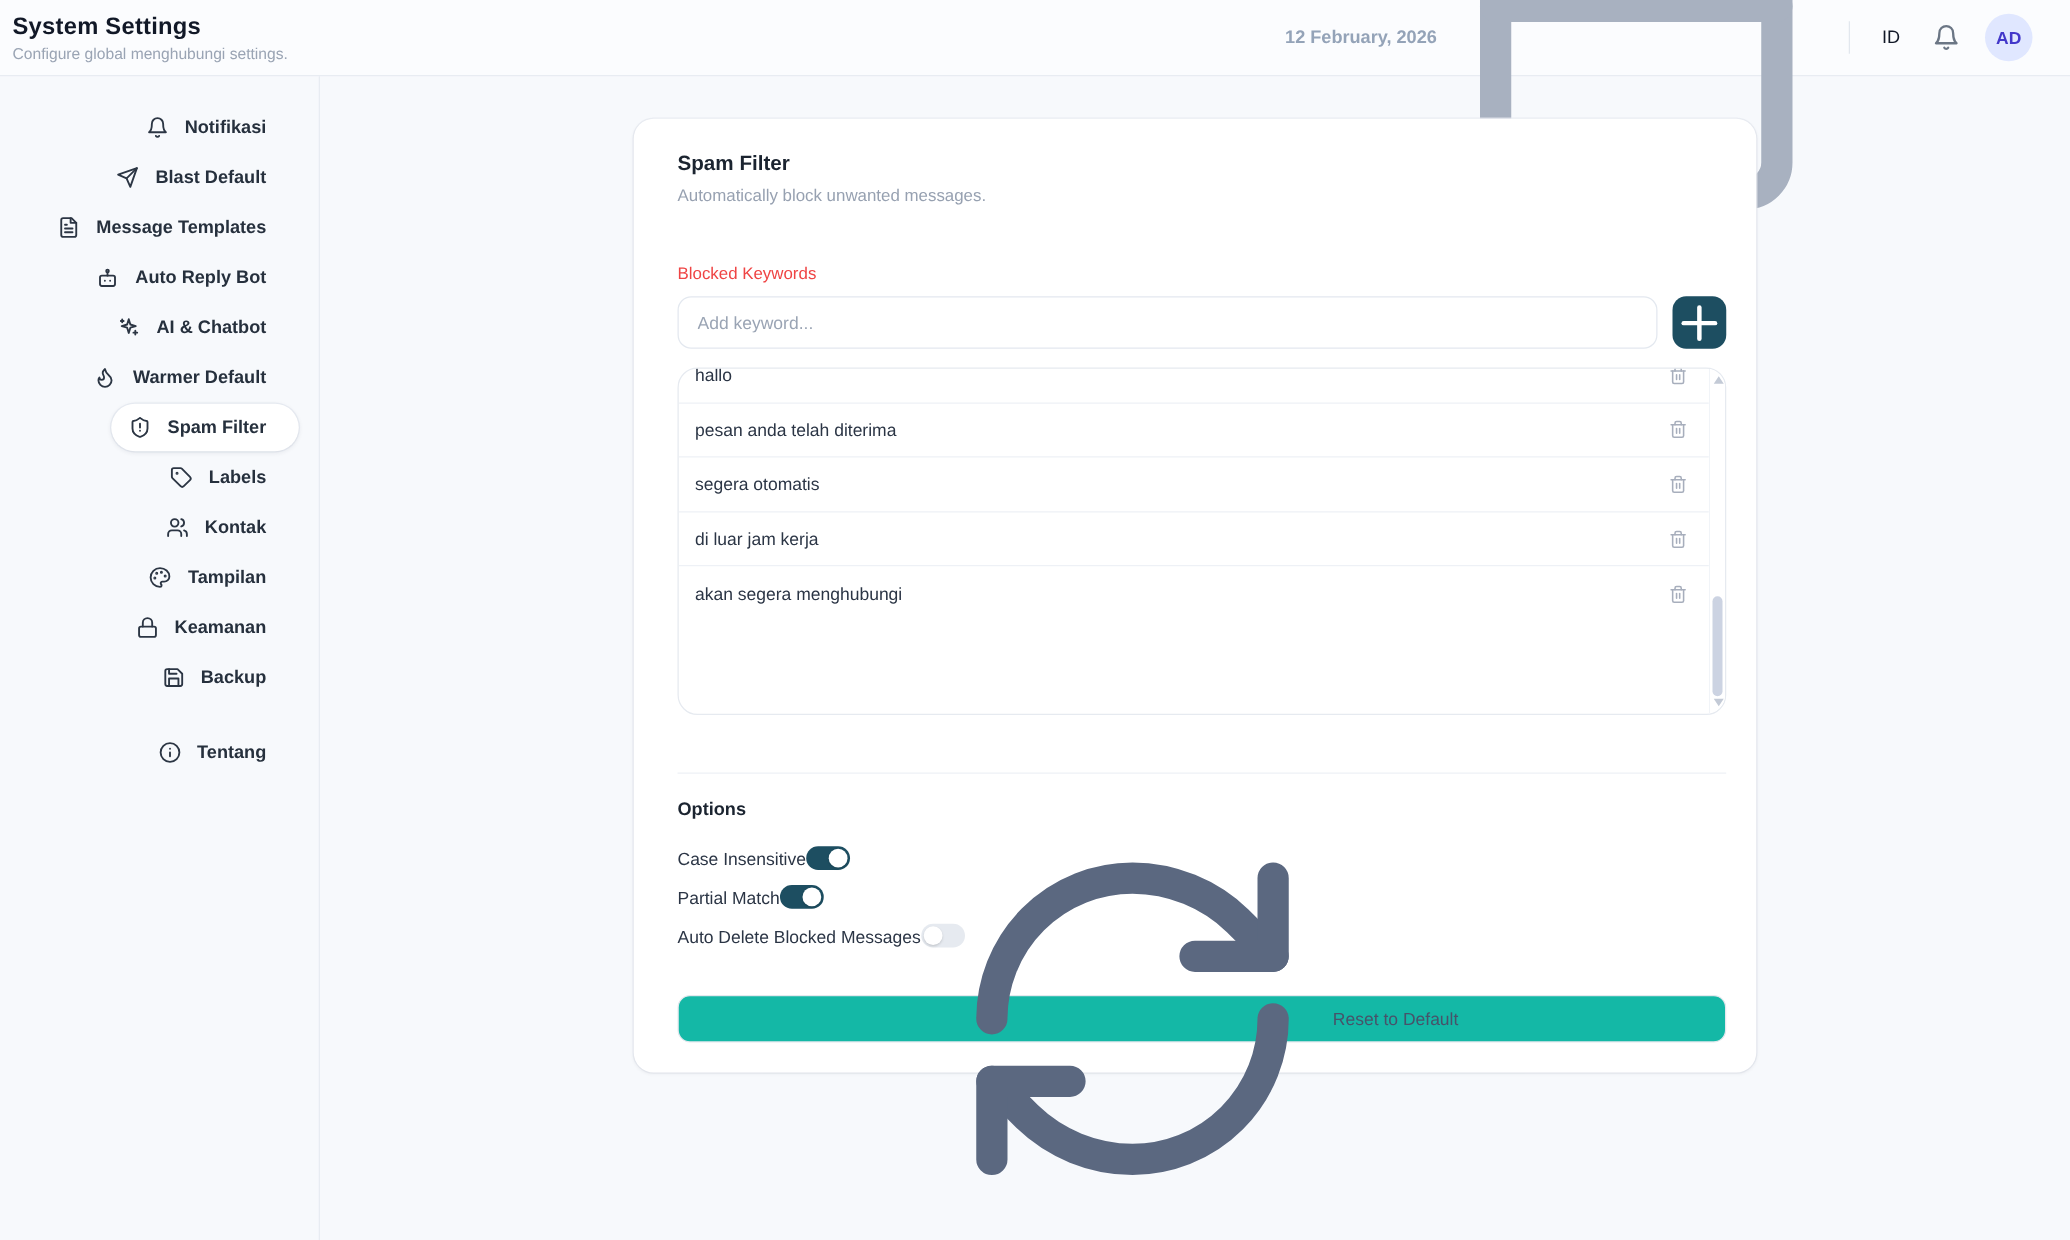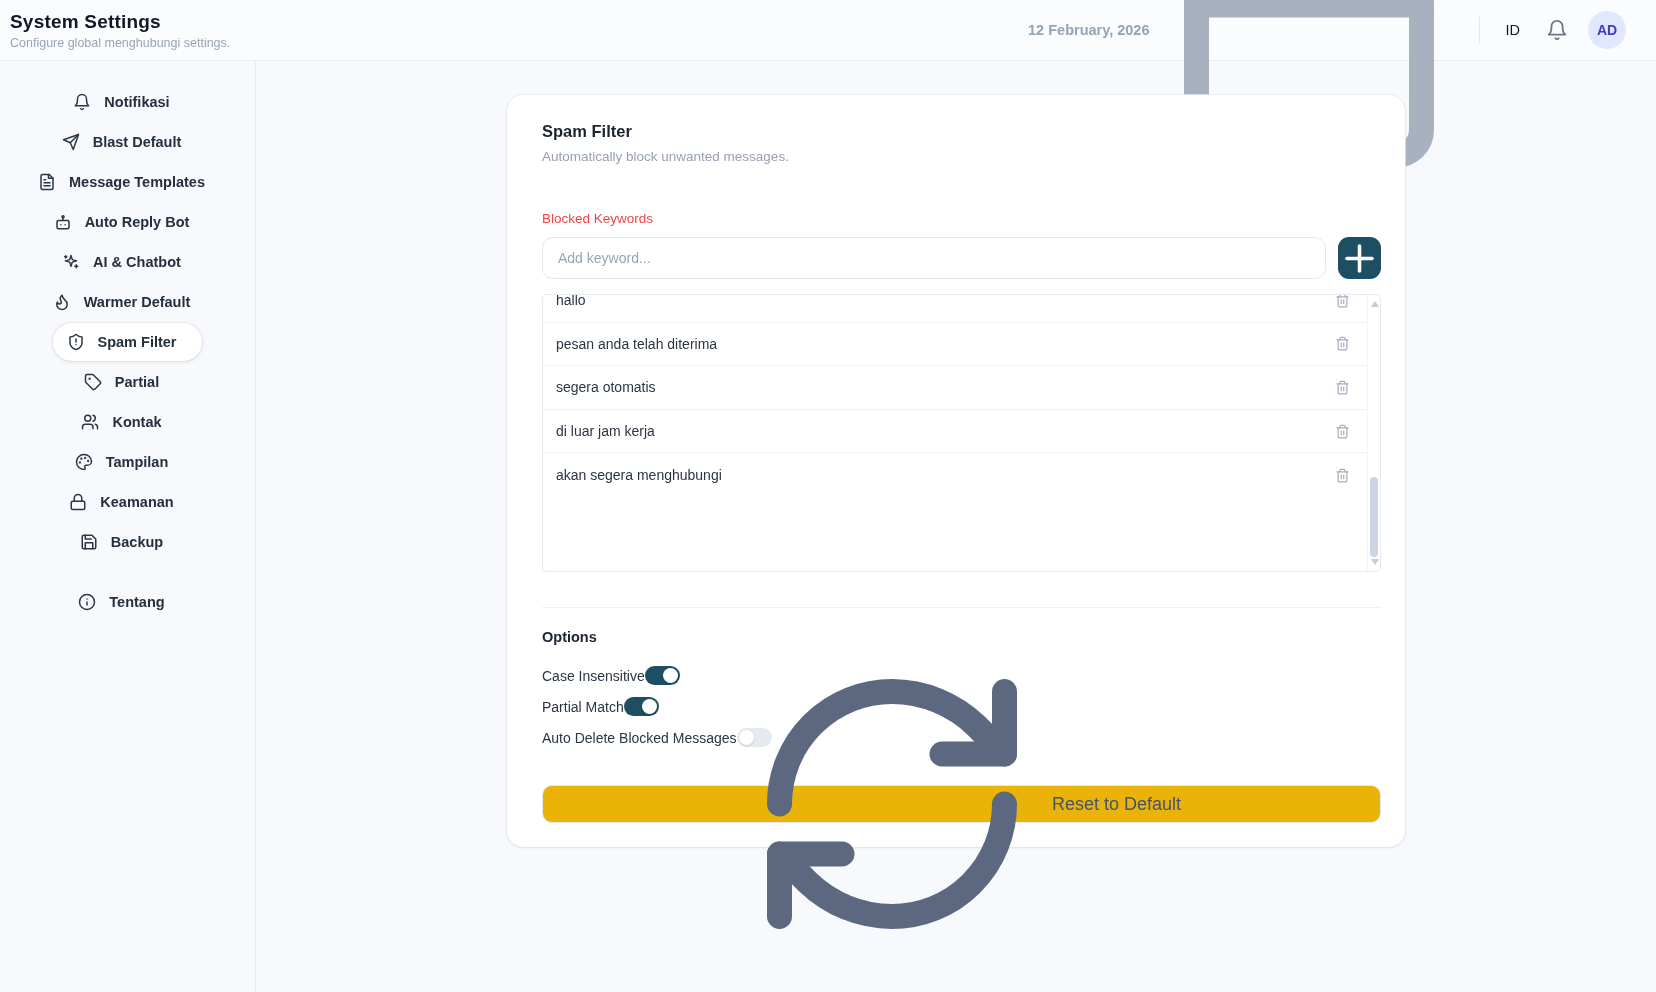--- a/index.html
+++ b/index.html
@@ -24,21 +24,21 @@
   .v-sep { width:1px; height:26px; background:#e2e7ee; }
   .lang-btn { font-size:14.5px; color:#111827; cursor:pointer; padding:4px 6px; }
   .bell-btn { width:22px; height:22px; color:#6b7685; cursor:pointer; }
   .bell-btn svg { width:20px; height:20px; }
   .avatar { width:38px; height:38px; border-radius:50%; background:#e0e7ff;
     color:#4338ca; font-weight:bold; font-size:14px; display:flex;
     align-items:center; justify-content:center; cursor:pointer; }
 
   
   .sidebar { border-right:1px solid #e8ecf2; padding:22px 16px 0 16px;
-    display:flex; flex-direction:column; align-items:center; }
+    display:flex; flex-direction:column; align-items:flex-end; }
   .side-item { display:flex; align-items:center; gap:13px; padding:10px 26px 10px 14px;
     font-size:14.5px; font-weight:bold; color:#26303d; cursor:pointer;
     border-radius:20px; white-space:nowrap; margin-bottom:2px; }
   .side-item svg { width:18px; height:18px; color:#2c3644; flex:0 0 auto; }
   .side-item.active { background:#ffffff; box-shadow:0 1px 4px rgba(30,41,59,.10), 0 0 0 1px rgba(226,232,240,.6); }
   .side-spacer { height:20px; }
 
   
   .main { overflow:hidden; padding:34px 0 0 0; display:flex; justify-content:center; align-items:flex-start; }
   .card { width:898px; background:#ffffff; border-radius:16px;
@@ -67,22 +67,22 @@
   .bk-label { font-size:13.5px; font-weight:normal; color:#ef4444; margin-bottom:11px; }
   .bk-input-row { display:flex; gap:12px; margin-bottom:15px; }
   .bk-input { flex:1; height:42px; border:1px solid #e3e8ef; border-radius:11px;
     padding:0 15px; font-size:14px; color:#1e293b; outline:none; background:#fff;
     font-family:inherit; }
   .bk-input::placeholder { color:#9aa4b4; }
   .add-btn { width:43px; height:42px; background:#1d4e61; border:none; border-radius:11px;
     color:#ffffff; cursor:pointer; display:flex; align-items:center; justify-content:center; }
   .add-btn svg { width:18px; height:18px; }
 
-  .kw-list { position:relative; border:1px solid #e6eaf0; border-radius:5px;
-    height:278px; overflow:hidden; margin-bottom:35px; }
+  .kw-list { position:relative; border:1px solid #e6eaf0; border-radius:16px;
+    height:278px; overflow:hidden; margin-bottom:46px; }
   .kw-scroll { margin-top:-16px; padding-right:13px; }
   .kw-row { height:43.6px; display:flex; align-items:center; justify-content:space-between;
     padding:0 14px 0 13px; border-bottom:1px solid #eef1f6; }
   .kw-row:last-child { border-bottom:none; }
   .kw-text { font-size:14px; color:#2b3545; }
   .kw-del { border:none; background:none; color:#a7aebc; cursor:pointer;
     width:22px; height:22px; display:flex; align-items:center; justify-content:center; }
   .kw-del svg { width:15px; height:15px; }
   .kw-scrollbar { position:absolute; top:0; right:0; width:13px; height:100%;
     background:#fff; border-left:1px solid #f1f4f8; border-radius:0 12px 12px 0; }
@@ -91,24 +91,24 @@
   .sb-arrow.up { top:6px; border-bottom:6px solid #c3cad6; }
   .sb-arrow.down { bottom:6px; border-top:6px solid #c3cad6; }
   .sb-thumb { position:absolute; left:2px; width:8px; border-radius:4px;
     background:#ccd3e2; top:66%; height:29%; cursor:pointer; }
 
   .divider { height:1px; background:#eef1f6; margin:0 0 21px 0; }
   .options-title { font-size:14.5px; font-weight:bold; color:#1b2430; margin-bottom:15px; }
   .opt-row { display:flex; align-items:center; justify-content:flex-start; height:31px; }
   .opt-label { font-size:14px; color:#2b3545; }
 
-  .reset-btn { margin-top:32px; width:100%; height:38px; background:#eab308;
+  .reset-btn { margin-top:32px; width:100%; height:38px; background:#14b8a6;
     border:1px solid #e4e8ee; border-radius:10px; cursor:pointer;
     display:flex; align-items:center; justify-content:center; gap:10px;
-    font-family:inherit; font-size:18px; color:#47536a; }
+    font-family:inherit; font-size:14px; color:#47536a; }
   .reset-btn svg { width:15px; height:15px; color:#5b6880; }
 </style>
 </head>
 <body>
 
 <div class="app">
 
   <div class="header">
     <div>
       <div class="header-title">System Settings</div>
@@ -211,21 +211,21 @@
         </span>
         <span>Spam Filter</span>
       </div>
       <div class="side-item">
         <span style="width: 18px; height: 18px; flex: 0 0 auto;">
           <svg viewBox="0 0 24 24" fill="none" stroke="currentColor" stroke-width="2" stroke-linecap="round" stroke-linejoin="round" style="width:100%;height:100%;display:block">
             <path d="M12.586 2.586A2 2 0 0 0 11.172 2H4a2 2 0 0 0-2 2v7.172a2 2 0 0 0 .586 1.414l8.704 8.704a2.426 2.426 0 0 0 3.42 0l6.58-6.58a2.426 2.426 0 0 0 0-3.42z"></path>
             <circle cx="7.5" cy="7.5" r=".6" fill="currentColor"></circle>
           </svg>
         </span>
-        <span>Partial</span>
+        <span>Labels</span>
       </div>
       <div class="side-item">
         <span style="width: 18px; height: 18px; flex: 0 0 auto;">
           <svg viewBox="0 0 24 24" fill="none" stroke="currentColor" stroke-width="2" stroke-linecap="round" stroke-linejoin="round" style="width:100%;height:100%;display:block">
             <path d="M16 21v-2a4 4 0 0 0-4-4H6a4 4 0 0 0-4 4v2"></path>
             <circle cx="9" cy="7" r="4"></circle>
             <path d="M22 21v-2a4 4 0 0 0-3-3.87"></path>
             <path d="M16 3.13a4 4 0 0 1 0 7.75"></path>
           </svg>
         </span>

